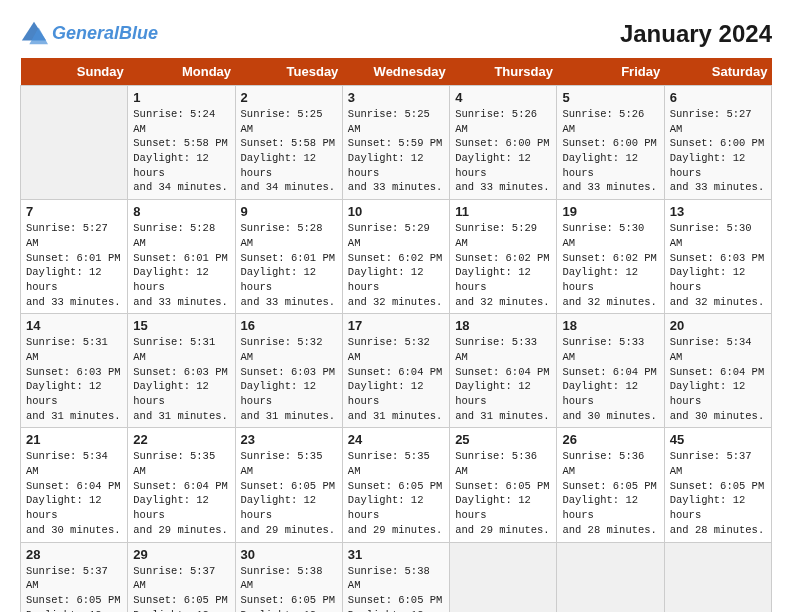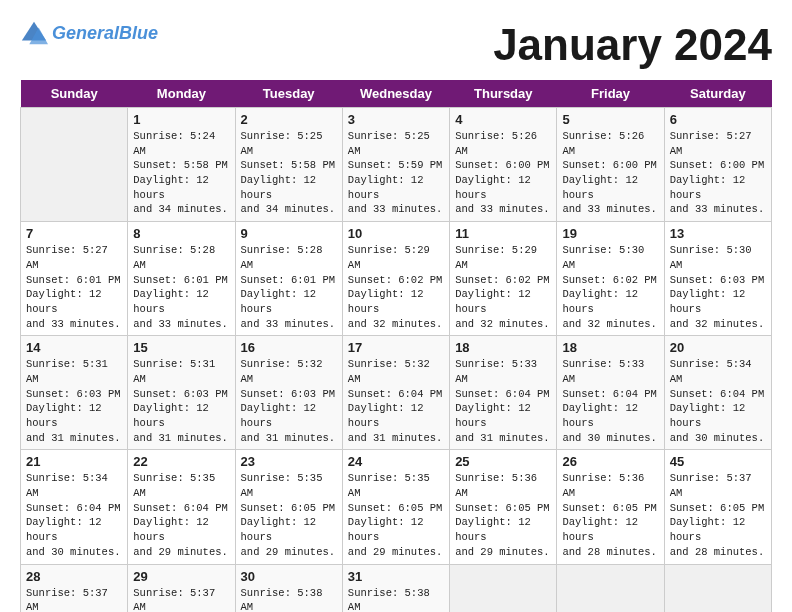--- a/index.html
+++ b/index.html
@@ -32,38 +32,38 @@
     }
     .logo-icon {
       width: 28px;
       height: 28px;
       margin-right: 4px;
     }
     .title-block {
       text-align: right;
     }
     .month-title {
-      font-size: 44px;
+      font-size: 24px;
       font-weight: bold;
       color: #1a1a1a;
     }
     .location {
       font-size: 16px;
       color: #333;
     }
     table {
       width: 100%;
       border-collapse: collapse;
       font-size: 11px;
     }
     thead th {
-      background-color: #701a75;
+      background-color: #c2410c;
       color: #fff;
       padding: 6px 4px;
-      text-align: center;
+      text-align: right;
       font-size: 13px;
       font-weight: bold;
     }
     tbody td {
       border: 1px solid #ccc;
       padding: 4px 5px;
       vertical-align: top;
       width: 107px;
       min-height: 80px;
       color: #222;

